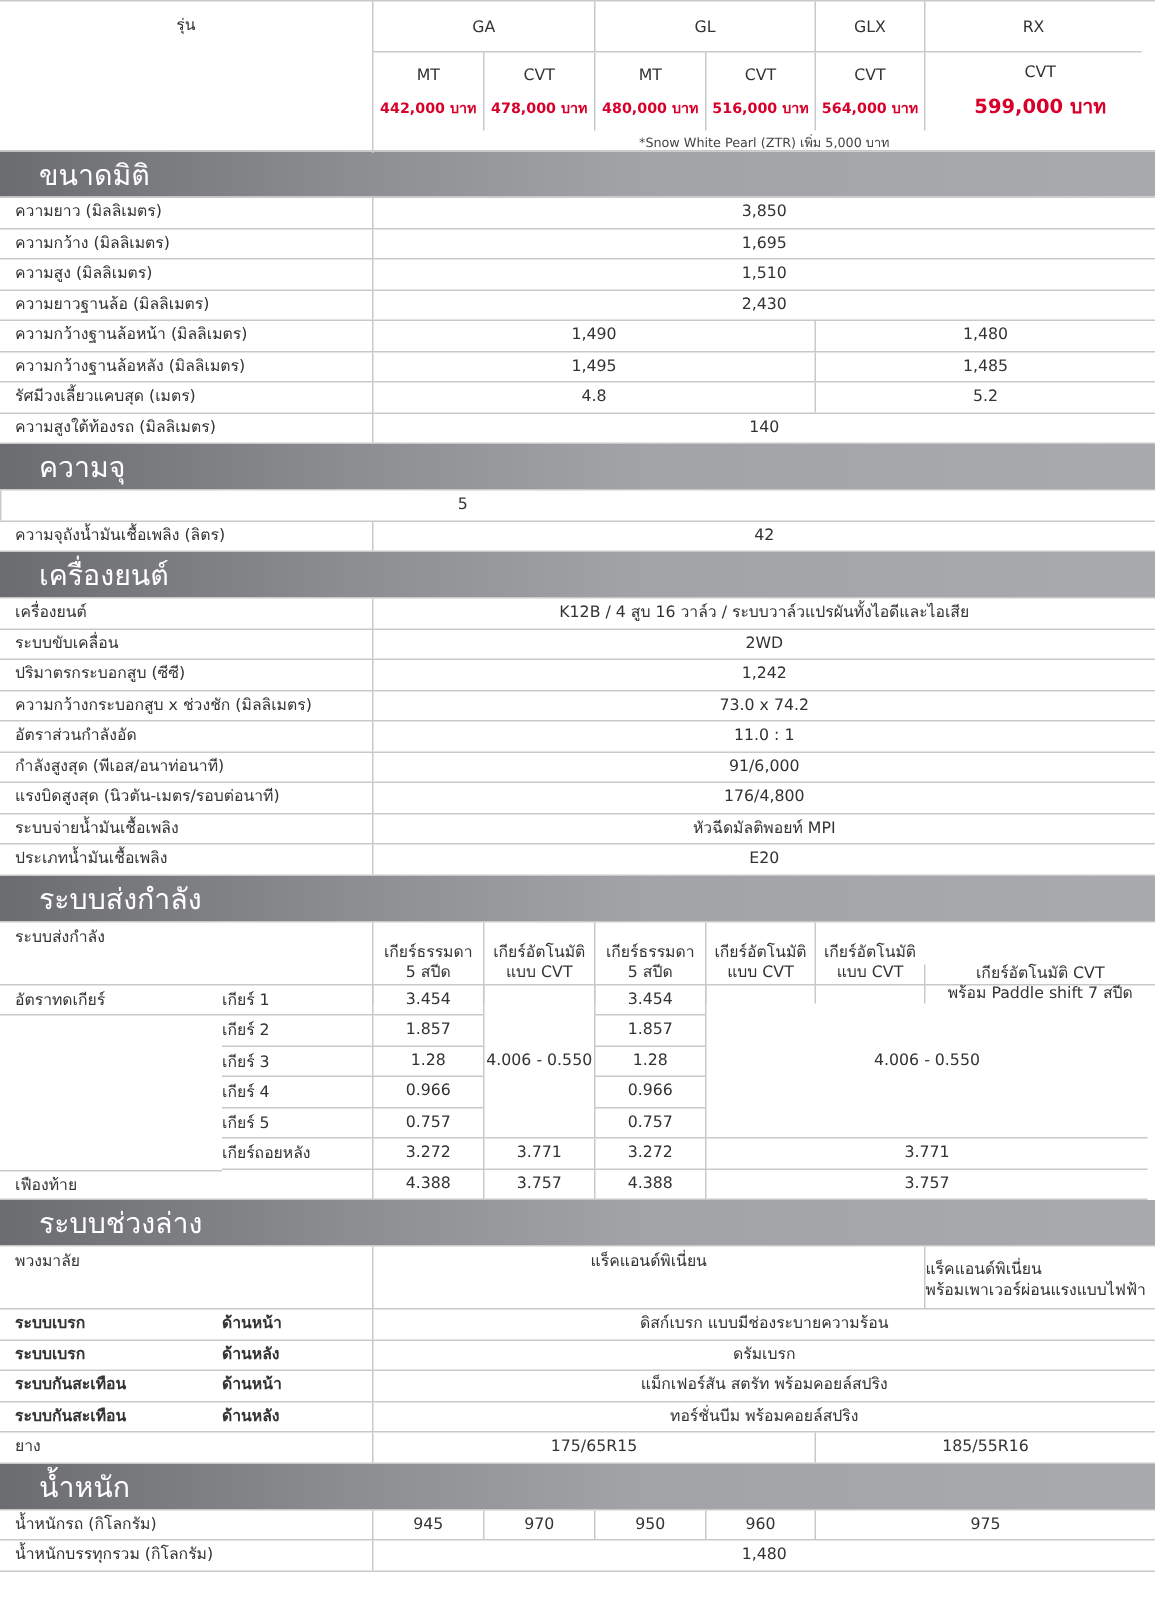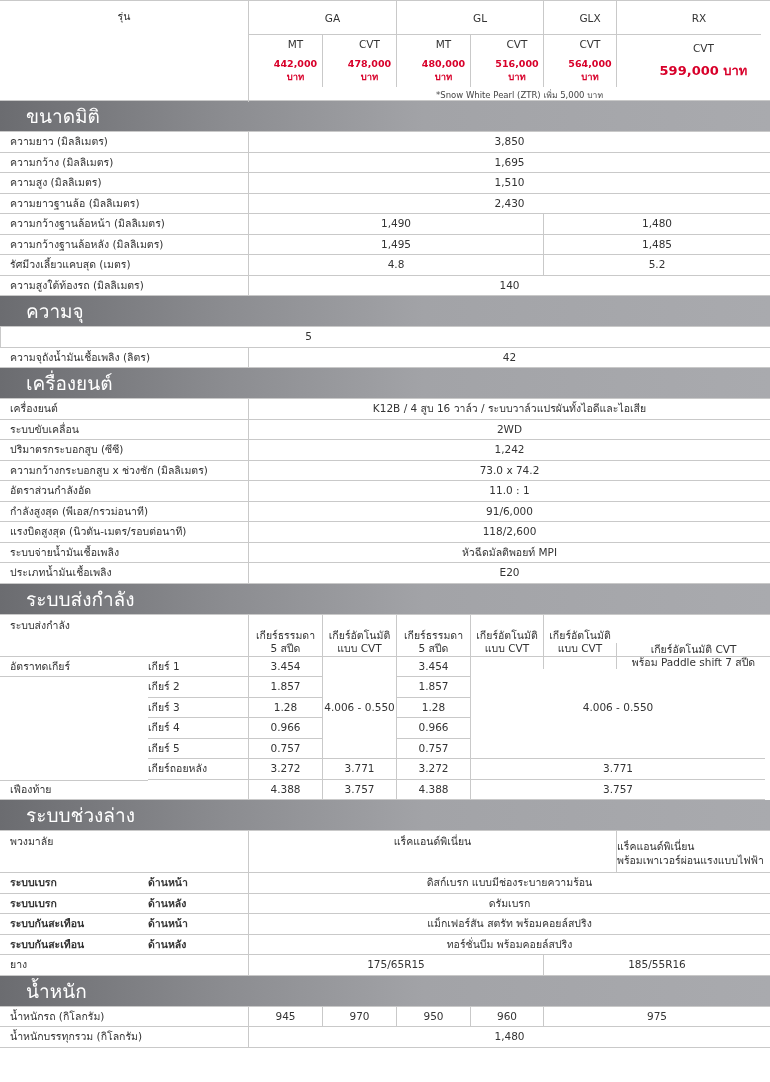--- a/index.html
+++ b/index.html
@@ -12,21 +12,21 @@
   .label-split { display: grid; grid-template-columns: 148px 100px; font-weight: bold; }
   .label-split span { display: flex; align-items: center; }
   .label-split span:first-child { padding-left: 10px; }
   .section { height: 31px; background: linear-gradient(90deg, #6b6c70 0%, #8c8d91 30%, #a2a3a7 55%, #a9aaae 100%); display: flex; align-items: center; padding-left: 26px; color: #fff; font-size: 19px; border-bottom: 1px solid #c9c9c9; }
   .h20 { height: 20.5px; }
   .price { color: #d8002a; font-weight: bold; font-size: 9.5px; }
   .price-big { color: #d8002a; font-weight: bold; font-size: 13px; }
   .note { font-size: 8.5px; color: #444; }
   .top { position: relative; height: 101px; border-top: 1px solid #c9c9c9; border-bottom: 1px solid #c9c9c9; }
   .abs { position: absolute; display: flex; align-items: center; justify-content: center; text-align: center; }
-  .bl { border-left: 1px solid #c9c9c9; padding-left: 20px; }
+  .bl { border-left: 1px solid #c9c9c9; }
   .bb { border-bottom: 1px solid #c9c9c9; }
   .vtop { align-items: flex-start; padding-top: 4px; }
 </style>
 </head>
 <body>
 
 <div class="sheet">
 
   <div class="top">
     <div class="abs" style="left:0;top:0;width:248px;height:30px;">รุ่น</div>
@@ -132,26 +132,26 @@
     </div>
   <div class="row h20">
       <div class="cell first">ความกว้างกระบอกสูบ x ช่วงชัก (มิลลิเมตร)</div>
       <div class="cell" style="grid-column: span 6">73.0 x 74.2</div>
     </div>
   <div class="row h20">
       <div class="cell first">อัตราส่วนกำลังอัด</div>
       <div class="cell" style="grid-column: span 6">11.0 : 1</div>
     </div>
   <div class="row h20">
-      <div class="cell first">กำลังสูงสุด (พีเอส/กรวม่อนาที)</div>
+      <div class="cell first">กำลังสูงสุด (พีเอส/อนาท่อนาที)</div>
       <div class="cell" style="grid-column: span 6">91/6,000</div>
     </div>
   <div class="row h20">
       <div class="cell first">แรงบิดสูงสุด (นิวตัน-เมตร/รอบต่อนาที)</div>
-      <div class="cell" style="grid-column: span 6">118/2,600</div>
+      <div class="cell" style="grid-column: span 6">176/4,800</div>
     </div>
   <div class="row h20">
       <div class="cell first">ระบบจ่ายน้ำมันเชื้อเพลิง</div>
       <div class="cell" style="grid-column: span 6">หัวฉีดมัลติพอยท์ MPI</div>
     </div>
   <div class="row h20">
       <div class="cell first">ประเภทน้ำมันเชื้อเพลิง</div>
       <div class="cell" style="grid-column: span 6">E20</div>
     </div>
 

